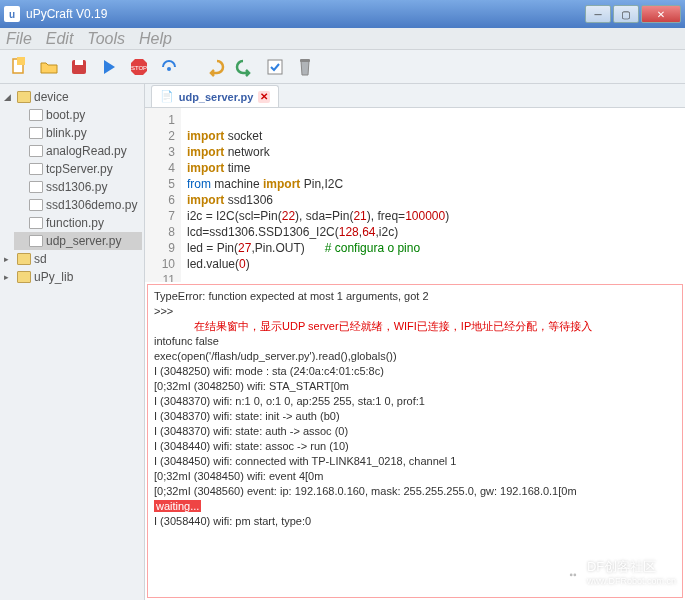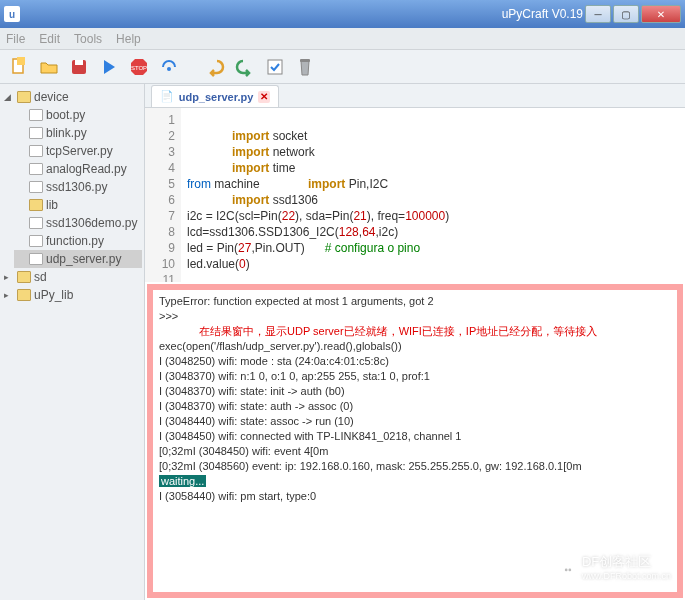--- a/index.html
+++ b/index.html
@@ -1,24 +1,24 @@
 <!DOCTYPE html>
 <html><head>
 <meta charset="utf-8">
 <style>
 * { margin: 0; padding: 0; box-sizing: border-box; font-family: Tahoma, Arial, sans-serif; }
 body { width: 685px; height: 600px; overflow: hidden; background: #fff; }
 
 .titlebar { height: 28px; background: linear-gradient(#7aa9e4, #4a7bc4); display: flex; align-items: center; padding: 0 4px; color: #fff; font-size: 12px; }
 .titlebar-icon { width: 16px; height: 16px; background: #fff; border-radius: 2px; margin-right: 6px; display: flex; align-items: center; justify-content: center; font-size: 10px; color: #4a7bc4; font-weight: bold; }
-.titlebar-title { flex: 1; text-align: right; }
+.titlebar-title { flex: 1; }
 .winbtn { width: 26px; height: 18px; background: linear-gradient(#e0eaf6, #c0d4ec); border: 1px solid #8aa; margin-left: 2px; display: flex; align-items: center; justify-content: center; font-size: 10px; color: #333; border-radius: 2px; }
 .winbtn.close { background: linear-gradient(#e88, #c44); color: #fff; width: 40px; }
 
-.menubar { height: 22px; background: #e8ecef; display: flex; align-items: center; padding: 0 6px; font-size: 12px; color: #999; gap: 14px; border-bottom: 1px solid #d0d4d8; }
+.menubar { height: 22px; background: #e8ecef; display: flex; align-items: center; padding: 0 6px; font-size: 16px; color: #999; gap: 14px; border-bottom: 1px solid #d0d4d8; font-style: italic; }
 .menu-item { cursor: default; }
 
 .toolbar { height: 34px; background: #eef2f5; display: flex; align-items: center; padding: 0 6px; gap: 4px; border-bottom: 1px solid #cfd4d9; }
 .tbtn { width: 26px; height: 26px; display: flex; align-items: center; justify-content: center; border-radius: 3px; }
 .tbtn svg { width: 20px; height: 20px; }
 
 .workspace { display: flex; height: calc(600px - 28px - 22px - 34px); }
 .sidebar { width: 145px; background: #eef1f4; border-right: 1px solid #cfd4d9; font-size: 12px; padding: 4px 2px; }
 .tree-item { display: flex; align-items: center; padding: 2px 2px; cursor: default; color: #555; white-space: nowrap; }
 .tree-item.selected { background: #d0d0d0; }
@@ -29,28 +29,28 @@
 .tree-children { padding-left: 12px; }
 
 .main { flex: 1; display: flex; flex-direction: column; overflow: hidden; }
 .tabbar { height: 24px; background: #eef2f5; display: flex; align-items: flex-end; padding: 0 6px; border-bottom: 1px solid #cfd4d9; }
 .tab { height: 22px; background: #fff; border: 1px solid #cfd4d9; border-bottom: none; padding: 0 8px; display: flex; align-items: center; font-size: 11px; gap: 5px; border-radius: 3px 3px 0 0; color: #3a5fa8; font-weight: bold; }
 .tab-close { color: #c00; font-size: 10px; background: #fdd; width: 12px; height: 12px; border-radius: 2px; display: flex; align-items: center; justify-content: center; }
 
 .editor { flex: 0 0 174px; display: flex; background: #fff; font-family: Consolas, monospace; font-size: 12px; overflow: hidden; }
 .gutter { width: 36px; background: #f5f5f5; color: #888; text-align: right; padding: 4px 6px 4px 0; line-height: 16px; }
 .code { flex: 1; padding: 4px 6px; line-height: 16px; white-space: pre; color: #333; }
-.kw { color: #c08000; font-weight: bold; margin-left: 45px; }
+.kw { color: #c08000; font-weight: bold; }
 .kw2 { color: #0060c0; font-weight: normal; }
 .num { color: #c00000; }
 .cmt { color: #008000; }
 
-.console { flex: 1; border: 6px solid #fca5a5; margin: 2px; padding: 4px 6px; font-family: Consolas, monospace; font-size: 11px; line-height: 15px; color: #333; overflow: hidden; position: relative; }
+.console { flex: 1; border: 1px solid #fca5a5; margin: 2px; padding: 4px 6px; font-family: Consolas, monospace; font-size: 11px; line-height: 15px; color: #333; overflow: hidden; position: relative; }
 .console .anno { color: #e00000; padding-left: 40px; }
-.console .hl { background: #0f766e; color: #fff; padding: 0 2px; }
+.console .hl { background: #ef4444; color: #fff; padding: 0 2px; }
 
 .watermark { position: absolute; right: 6px; bottom: 8px; color: #fff; opacity: 0.55; font-size: 13px; display: flex; align-items: center; gap: 2px; text-shadow: 0 0 3px #888; }
 .watermark .robot { width: 24px; height: 22px; }
 .watermark .sub { font-size: 9px; display: block; }
 </style>
 </head>
 <body>
 
 <div class="titlebar">
   <div class="titlebar-icon">u</div>
@@ -144,36 +144,31 @@
           <span>boot.py</span>
         </div>
       <div class="tree-item">
           <span class="tree-toggle"></span>
           <span class="tree-icon file-ico"></span>
           <span>blink.py</span>
         </div>
       <div class="tree-item">
           <span class="tree-toggle"></span>
           <span class="tree-icon file-ico"></span>
+          <span>analogRead.py</span>
+        </div>
+      <div class="tree-item">
+          <span class="tree-toggle"></span>
+          <span class="tree-icon file-ico"></span>
           <span>tcpServer.py</span>
         </div>
       <div class="tree-item">
           <span class="tree-toggle"></span>
           <span class="tree-icon file-ico"></span>
-          <span>analogRead.py</span>
-        </div>
-      <div class="tree-item">
-          <span class="tree-toggle"></span>
-          <span class="tree-icon file-ico"></span>
           <span>ssd1306.py</span>
-        </div>
-      <div class="tree-item">
-          <span class="tree-toggle"></span>
-          <span class="tree-icon folder-ico"></span>
-          <span>lib</span>
         </div>
       <div class="tree-item">
           <span class="tree-toggle"></span>
           <span class="tree-icon file-ico"></span>
           <span>ssd1306demo.py</span>
         </div>
       <div class="tree-item">
           <span class="tree-toggle"></span>
           <span class="tree-icon file-ico"></span>
           <span>function.py</span>
@@ -233,22 +228,24 @@
 
 
 <span></span>
 </div>
     </div>
 
     <div class="console">
 <div>TypeError: function expected at most 1 arguments, got 2</div>
 <div>&gt;&gt;&gt;</div>
 <div class="anno">在结果窗中，显示UDP server已经就绪，WIFI已连接，IP地址已经分配，等待接入</div>
+<div>intofunc false</div>
 <div>exec(open('/flash/udp_server.py').read(),globals())</div>
 <div>I (3048250) wifi: mode : sta (24:0a:c4:01:c5:8c)</div>
+<div>[0;32mI (3048250) wifi: STA_START[0m</div>
 <div>I (3048370) wifi: n:1 0, o:1 0, ap:255 255, sta:1 0, prof:1</div>
 <div>I (3048370) wifi: state: init -&gt; auth (b0)</div>
 <div>I (3048370) wifi: state: auth -&gt; assoc (0)</div>
 <div>I (3048440) wifi: state: assoc -&gt; run (10)</div>
 <div>I (3048450) wifi: connected with TP-LINK841_0218, channel 1</div>
 <div>[0;32mI (3048450) wifi: event 4[0m</div>
 <div>[0;32mI (3048560) event: ip: 192.168.0.160, mask: 255.255.255.0, gw: 192.168.0.1[0m</div>
 <div><span class="hl">waiting...</span></div>
 <div>I (3058440) wifi: pm start, type:0</div>
       <div class="watermark">

